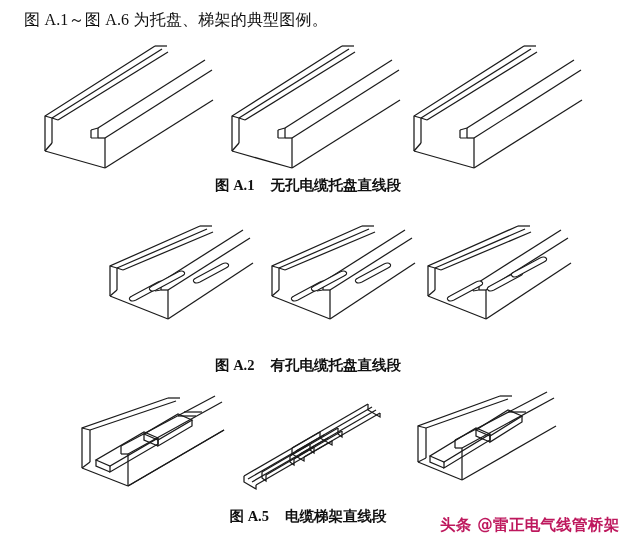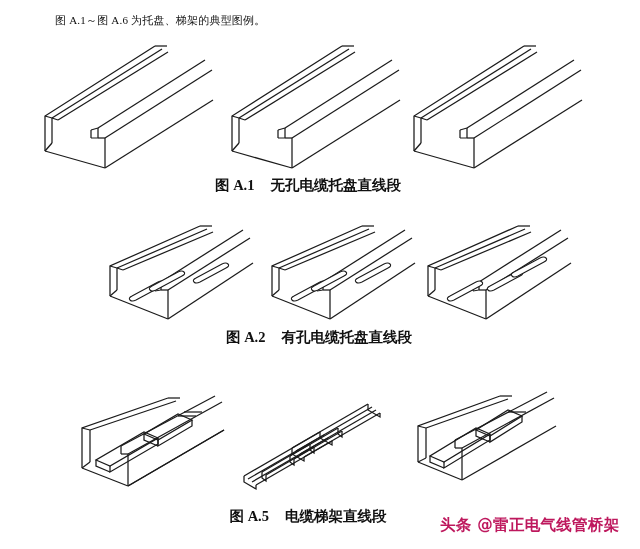--- a/index.html
+++ b/index.html
@@ -21,26 +21,25 @@
     left: 0; top: 0;
     width: 640px;
     height: 549px;
     background: #ffffff;
   }
 
   .intro-line {
     position: absolute;
     left: 24px;
     top: 10px;
-    font-size: 11px;
+    font-size: 16px;
     line-height: 20px;
     letter-spacing: 0.2px;
     color: #111111;
     white-space: nowrap;
-    margin-left: 31px;
   }
 
   .figure-row {
     position: absolute;
     left: 0;
     width: 640px;
   }
   .row-1 { top: 38px;  height: 135px; }
   .row-2 { top: 218px; height: 128px; }
   .row-3 { top: 390px; height: 115px; }
@@ -50,21 +49,21 @@
     left: 0;
     width: 616px;
     text-align: center;
     font-size: 14.5px;
     font-weight: bold;
     line-height: 18px;
     color: #111111;
     white-space: nowrap;
   }
   .cap-1 { top: 176px; }
-  .cap-2 { top: 328px; padding-left: 11px; }
+  .cap-2 { top: 356px; }
   .cap-3 { top: 507px; }
 
   .cap-num { font-family: "Liberation Serif", "DejaVu Serif", serif; }
   .cap-gap { display: inline-block; width: 16px; }
 
   .watermark {
     position: absolute;
     left: 440px;
     top: 512px;
     width: 192px;

